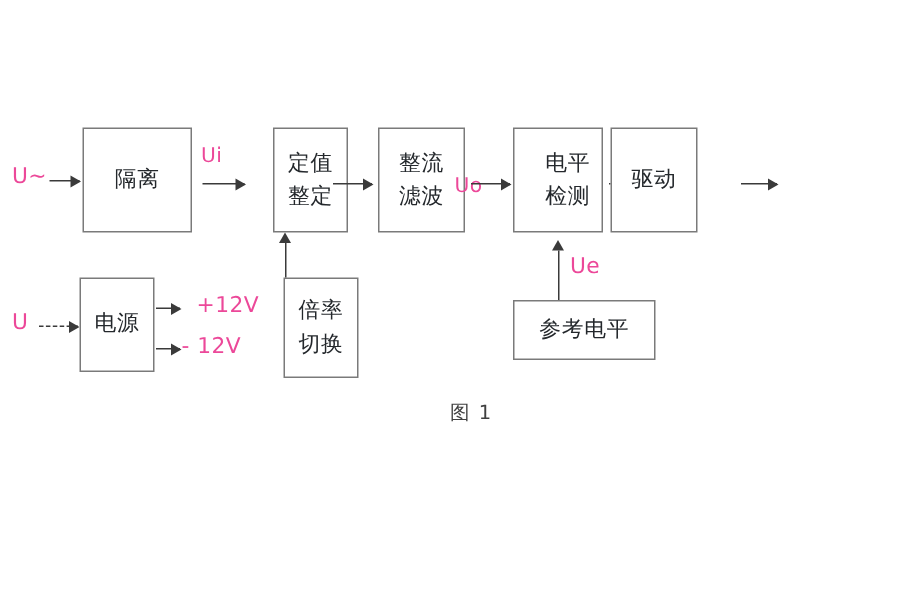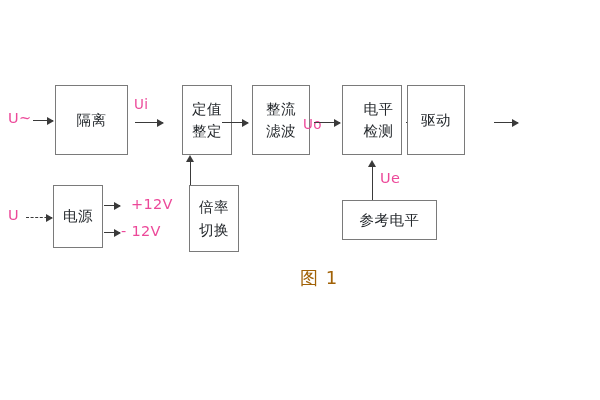--- a/index.html
+++ b/index.html
@@ -38,22 +38,22 @@
     color: #ec4899;
     font-size: 13.5px;
     white-space: nowrap;
     letter-spacing: 0.3px;
   }
   .label.big {
     font-size: 14.5px;
   }
   .caption {
     position: absolute;
-    color: #a16207;
-    font-size: 18px;
+    color: #404040;
+    font-size: 13px;
     white-space: nowrap;
     letter-spacing: 1px;
   }
   
   .arrow-h {
     position: absolute;
     height: 0;
     border-top: 1.4px solid #3a3a3a;
   }
   .arrow-h.dashed {

